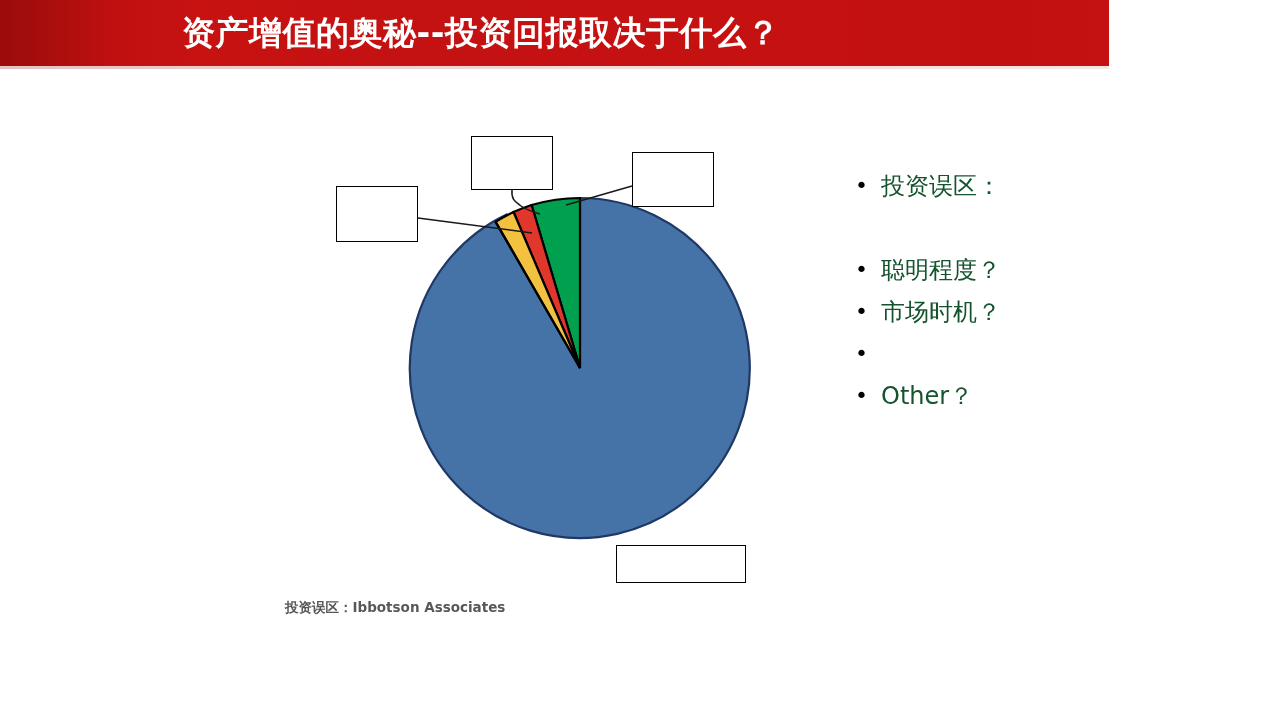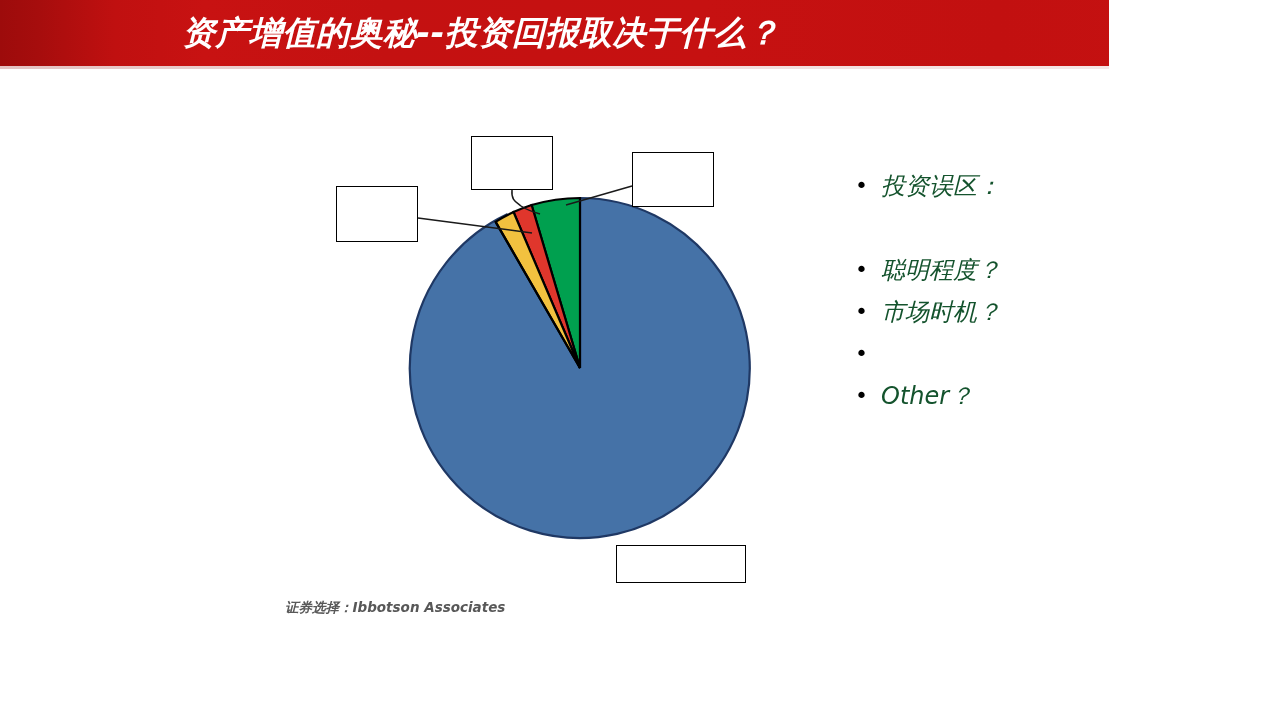--- a/index.html
+++ b/index.html
@@ -10,21 +10,20 @@
   }
   body {
     font-family: "DejaVu Sans", "Liberation Sans", sans-serif;
   }
   #slide {
     position: relative;
     width: 1109px;
     height: 720px;
     background: #ffffff;
     overflow: hidden;
-    font-style: italic;
   }
 
   
   .title-bar {
     position: absolute;
     left: 0;
     top: 0;
     width: 1280px;
     height: 66px;
     background: linear-gradient(to right,
@@ -195,21 +194,21 @@
     <span class="callout-text"></span>
   </div>
   <div class="callout" id="callout-right">
     <span class="callout-text"></span>
   </div>
   <div class="callout" id="callout-bottom">
     <span class="callout-text"></span>
   </div>
 
   <div class="source-note">
-    <div class="line1">证券选择：Ibbotson Associates</div>
+    <div class="line1">投资误区：Ibbotson Associates</div>
   </div>
 
   <div class="bullets">
     <div class="bullet-row">
       <span class="bullet-dot">•</span>
       <span class="bullet-label">投资误区：</span>
     </div>
     <div class="bullet-row spacer">
       <span class="bullet-dot"></span>
       <span class="bullet-label"></span>

